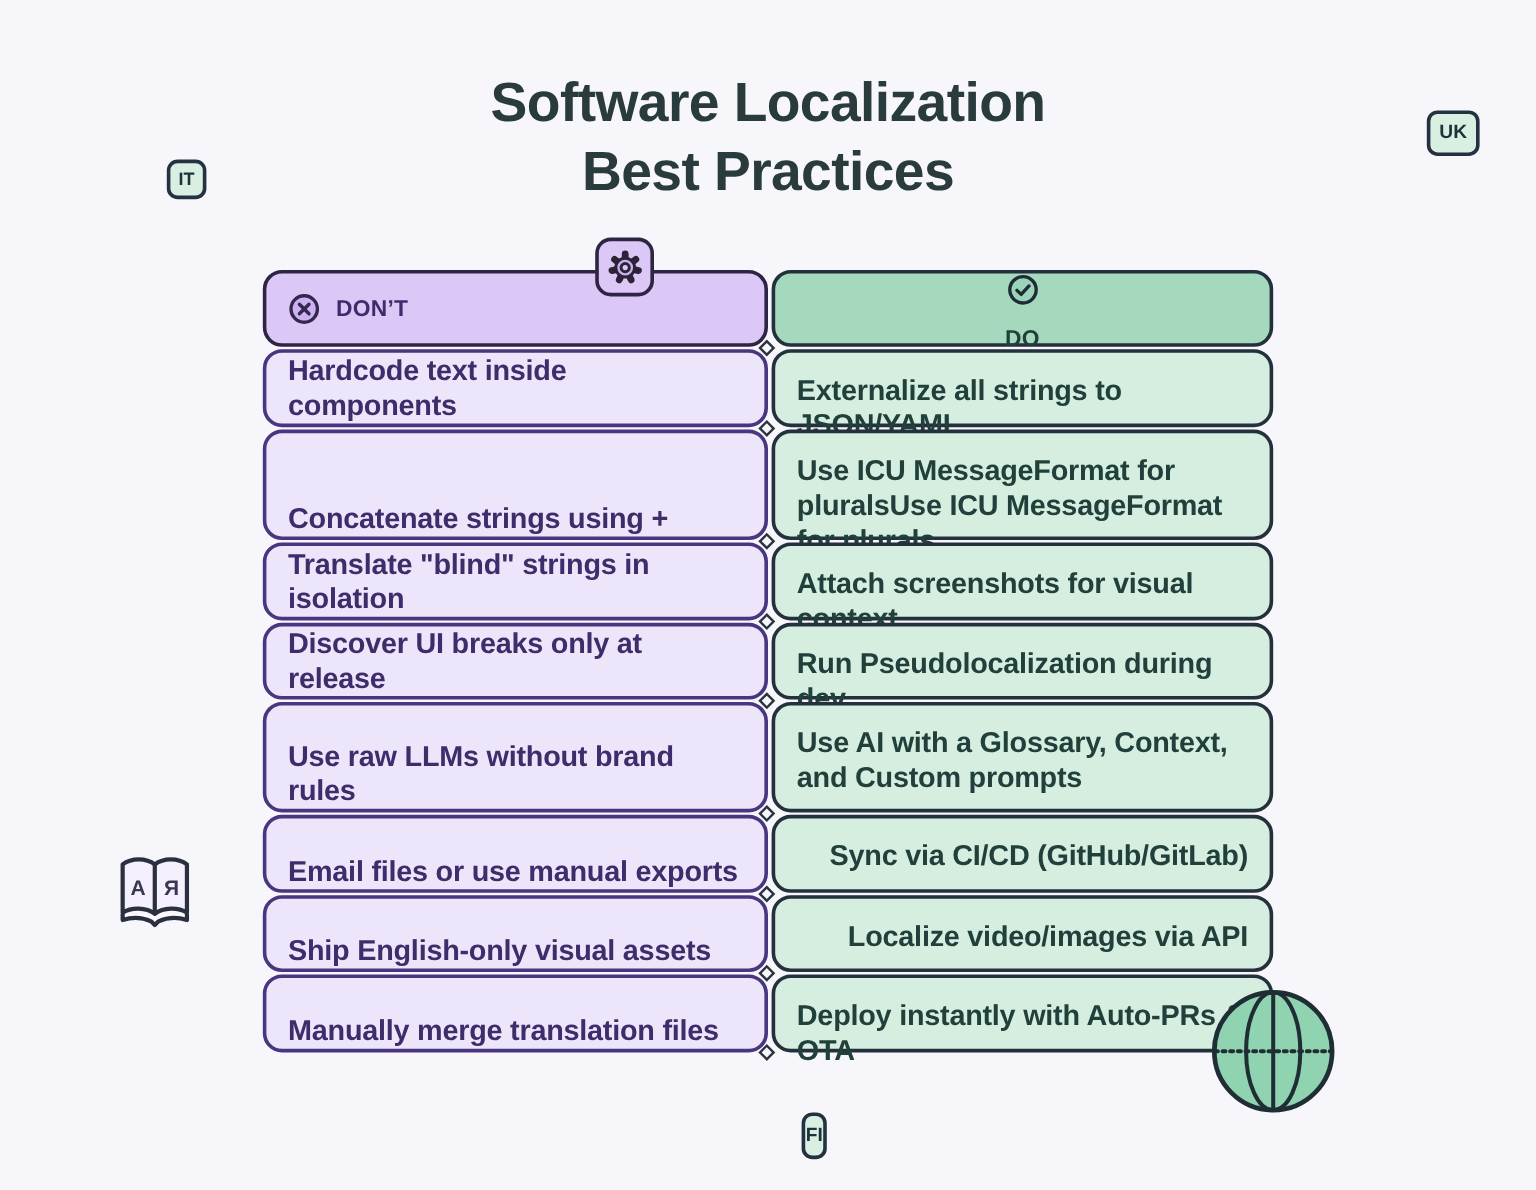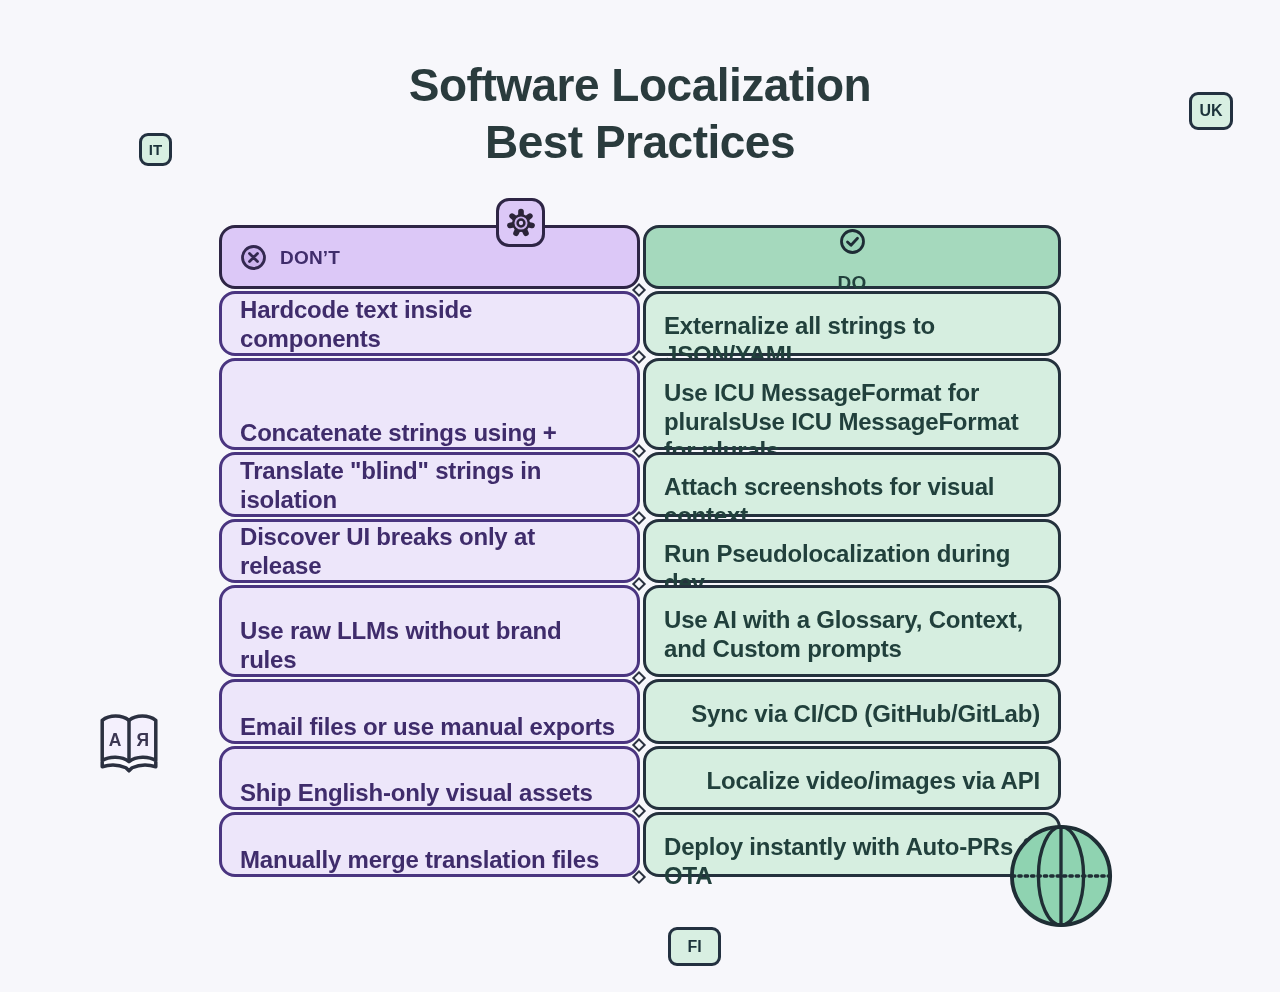--- a/index.html
+++ b/index.html
@@ -33,21 +33,21 @@
     font-size:46px;font-weight:700;line-height:57px;letter-spacing:-0.5px;
   }
   
   .badge{
     position:absolute;display:flex;align-items:center;justify-content:center;
     background:var(--badge_fill);border:3px solid var(--badge_border);
     border-radius:9px;color:#1c333b;font-weight:700;
   }
   .badge-it{left:139px;top:133px;width:33px;height:33px;font-size:15px;}
   .badge-uk{left:1189px;top:92px;width:44px;height:38px;font-size:16px;}
-  .badge-fi{left:668px;top:927px;width:53px;height:39px;font-size:16px;}
+  .badge-fi{left:668px;top:927px;width:21px;height:39px;font-size:16px;}
   
   .gear-badge{
     position:absolute;left:496px;top:198px;width:49px;height:49px;
     background:var(--dont_header_fill);border:3px solid var(--dont_header_border);
     border-radius:13px;display:flex;align-items:center;justify-content:center;z-index:5;
   }
   
   .col{position:absolute;top:225px;display:flex;flex-direction:column;gap:2px;}
   .col-dont{left:219px;width:421px;}
   .col-do{left:643px;width:418px;}

